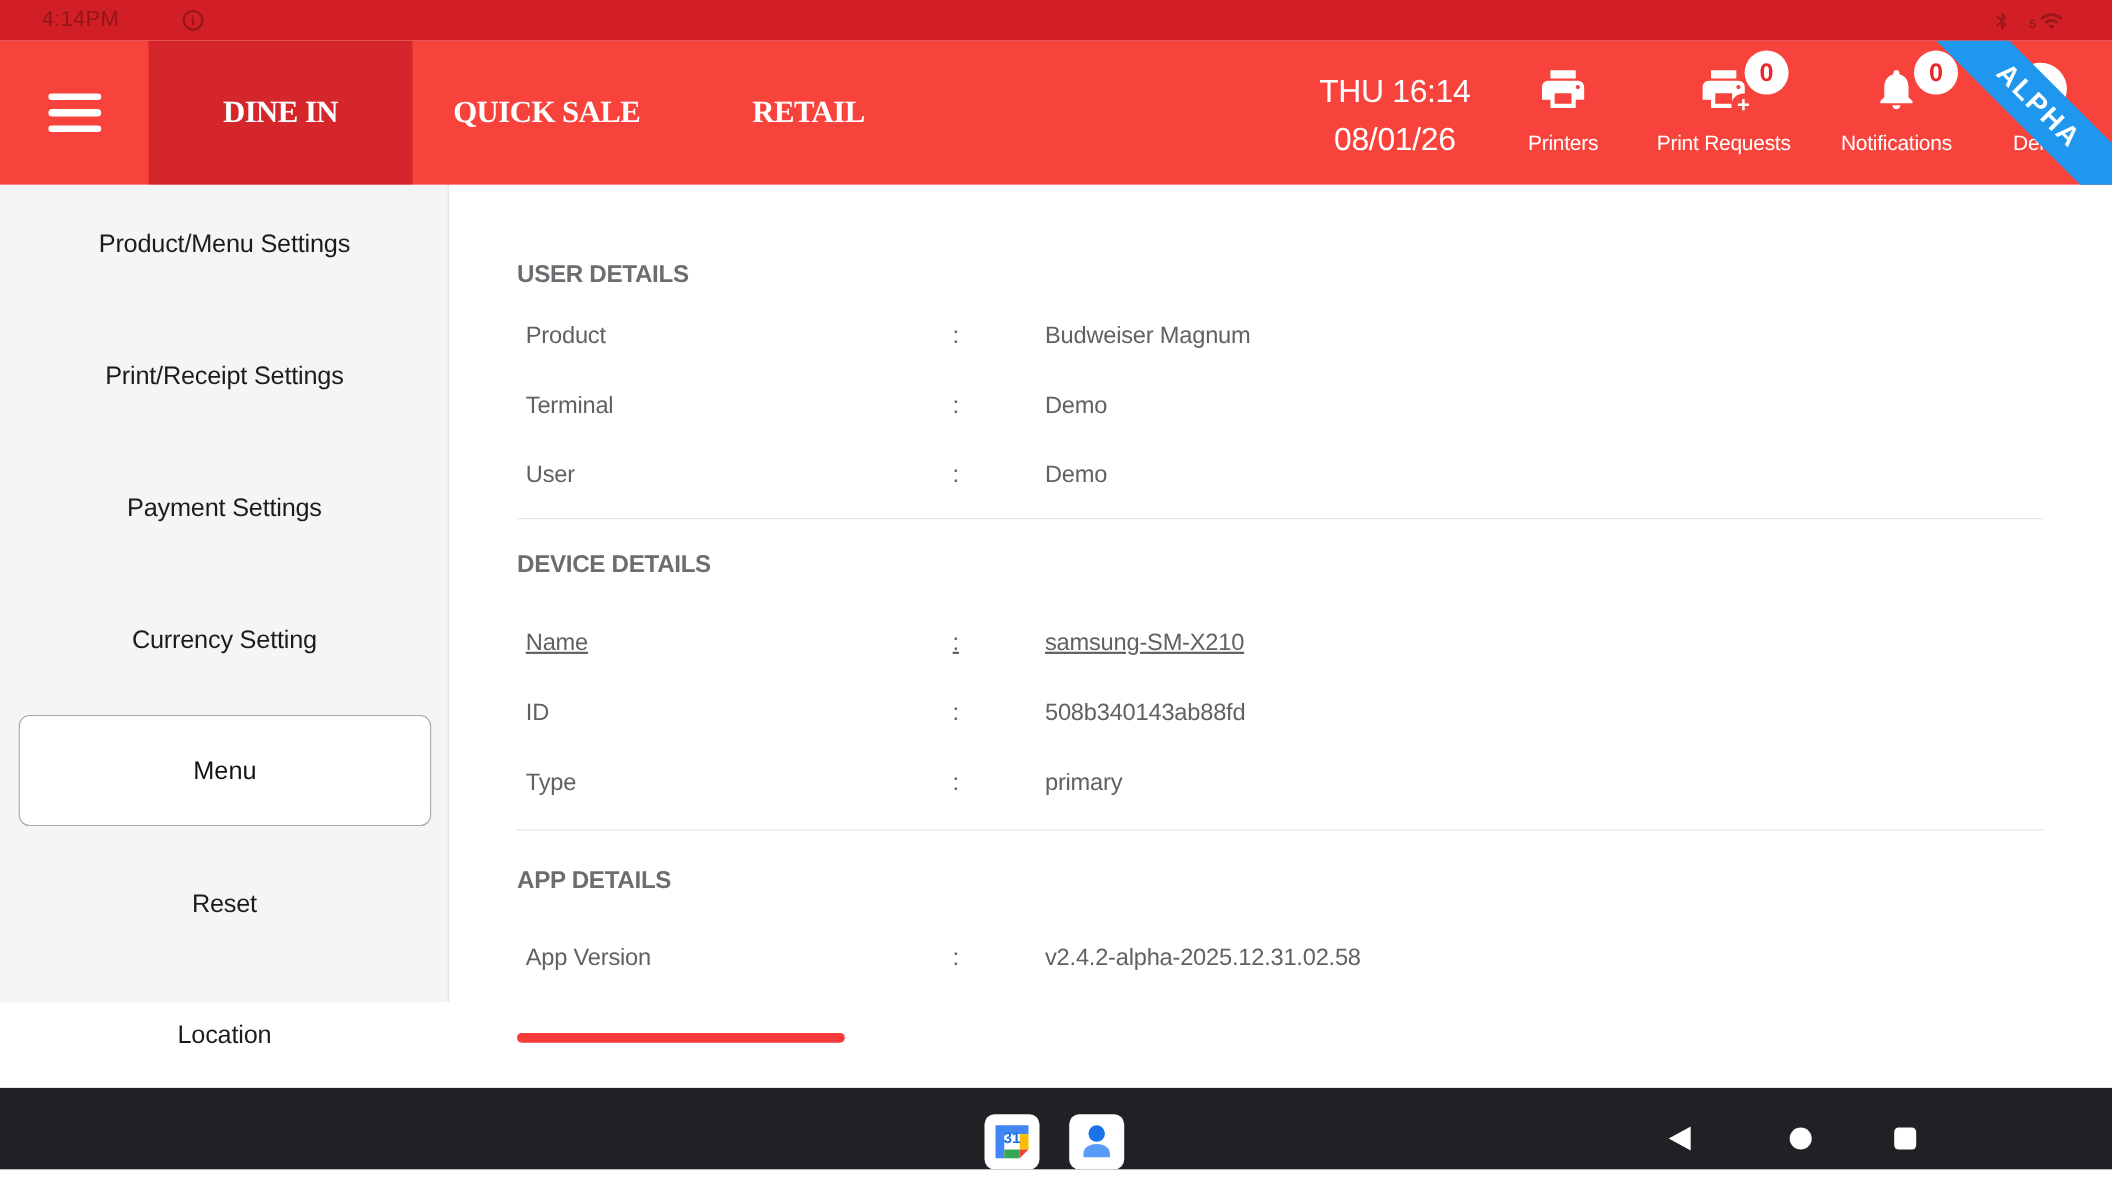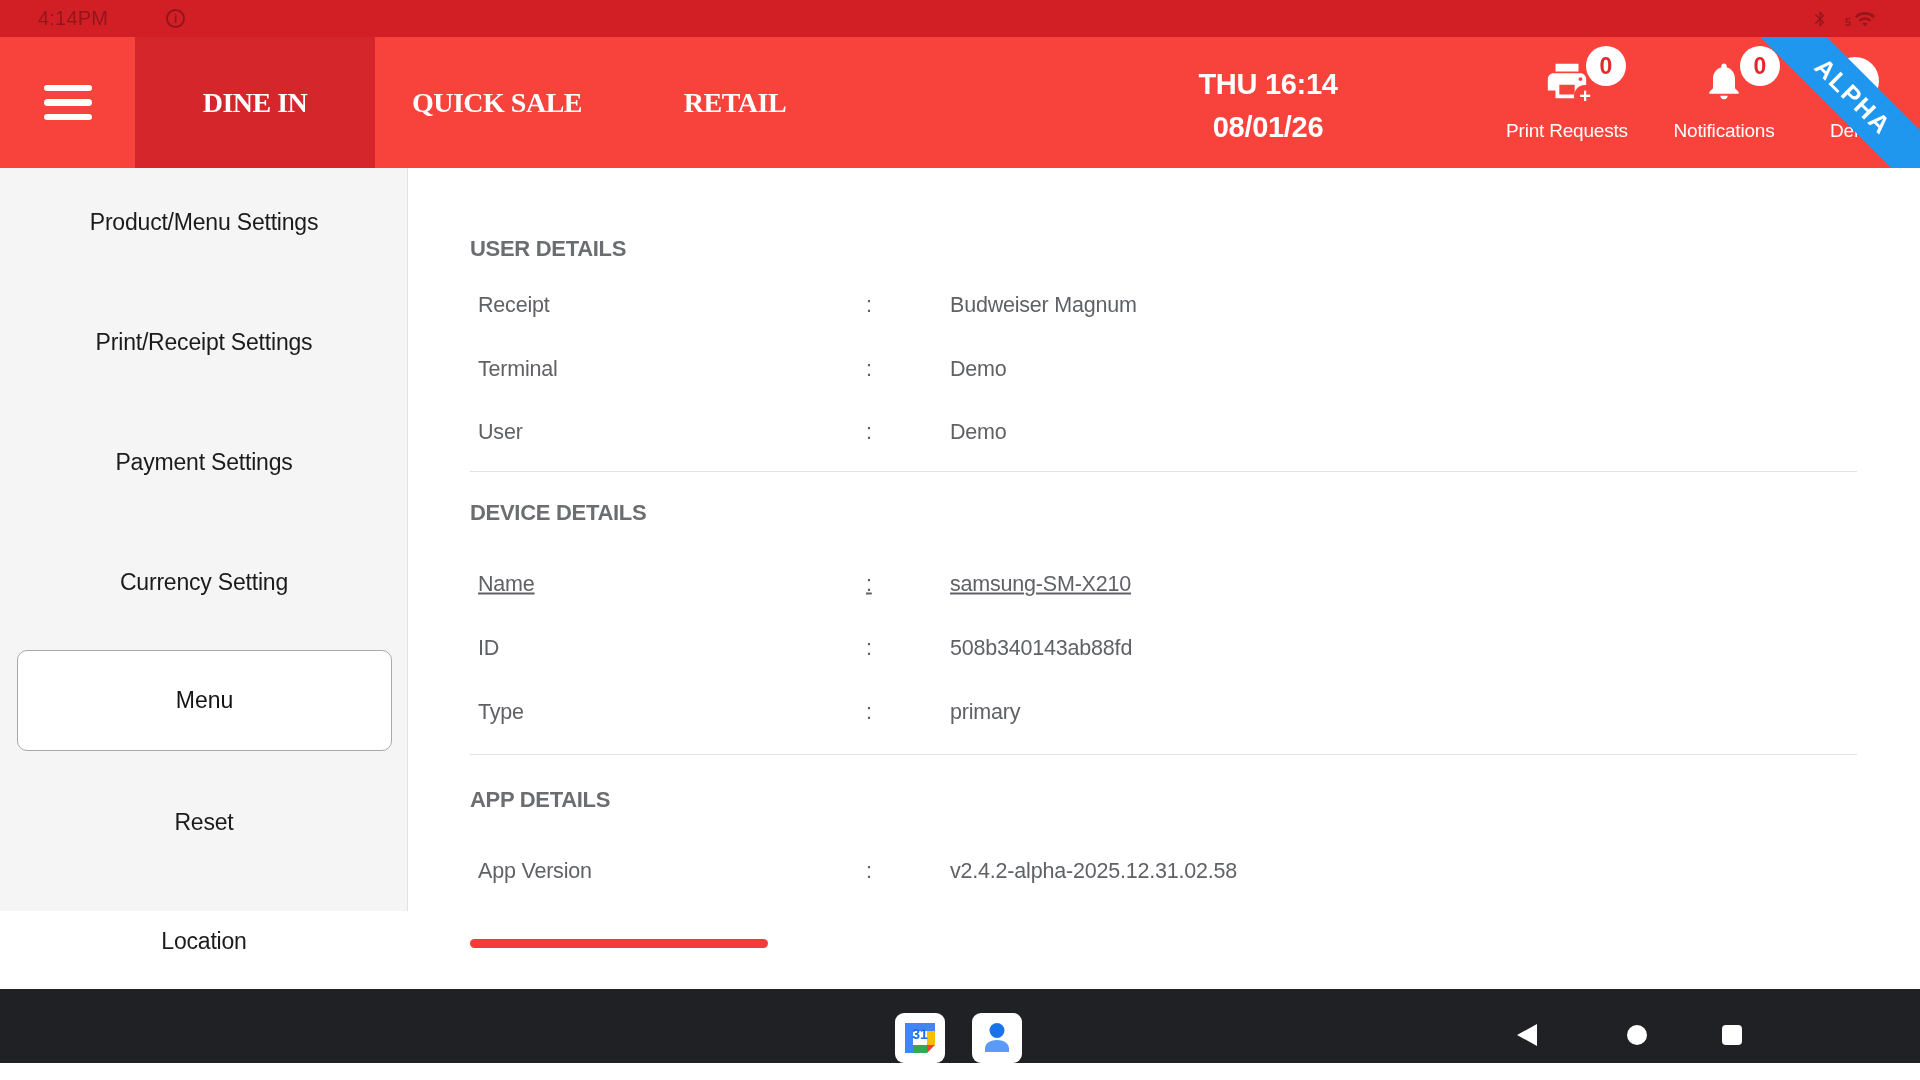--- a/index.html
+++ b/index.html
@@ -27,21 +27,21 @@
   .hamburger span { display:block; width:48px; height:6.5px; background:#fff; border-radius:4px; }
   .tab { position:absolute; top:0; height:131px; display:flex; align-items:center; justify-content:center;
     color:#fff; font-size:28px; font-weight:700; letter-spacing:-0.5px; cursor:pointer;font-family:Liberation Serif, serif; }
   .tab.active { background:var(--active_tab_red); }
   .tab-dinein { left:135px; width:240px; }
   .tab-quicksale { left:375px; width:244px; }
   .tab-retail { left:619px; width:232px; }
 
   .clock { position:absolute; left:1158px; top:0; width:220px; height:131px;
     display:flex; flex-direction:column; align-items:center; padding-top:30px; gap:9px;
-    color:#fff; font-weight:700; font-size:29px; letter-spacing:-0.3px; }
+    color:#fff; font-weight:400; font-size:29px; letter-spacing:-0.3px; }
   .clock div { line-height:34px; }
 
   .action { position:absolute; top:0; height:131px; width:170px;
     display:flex; flex-direction:column; align-items:center; cursor:pointer; z-index:2; }
   .action .icon-wrap { position:relative; margin-top:18px; height:52px; display:flex;
     align-items:center; justify-content:center; }
   .action .label { margin-top:13px; color:#fff; font-size:19px; font-weight:500; letter-spacing:-0.2px; white-space:nowrap; }
   .action svg { fill:#fff; }
   .a-printers { left:1336px; } .a-printreq { left:1482px; } .a-notif { left:1639px; } .a-profile { left:1770px; }
   .badge { position:absolute; top:-9px; left:38px; width:40px; height:40px; background:#fff; border-radius:50%;
@@ -134,20 +134,28 @@
     </div>
     <div class="tab tab-dinein active">DINE IN</div>
     <div class="tab tab-quicksale">QUICK SALE</div>
     <div class="tab tab-retail">RETAIL</div>
 
     <div class="clock">
       <div>THU 16:14</div>
       <div>08/01/26</div>
     </div>
 
+    <div class="action a-printers">
+      <div class="icon-wrap">
+        <svg width="46" height="46" viewBox="0 0 24 24">
+            <path d="M19 8H5c-1.66 0-3 1.34-3 3v6h4v4h12v-4h4v-6c0-1.66-1.34-3-3-3zm-3 11H8v-5h8v5zm3-7c-.55 0-1-.45-1-1s.45-1 1-1 1 .45 1 1-.45 1-1 1zm-1-9H6v4h12V3z"></path>
+          </svg>
+      </div>
+      <div class="label">Printers</div>
+    </div>
 
     <div class="action a-printreq">
       <div class="icon-wrap">
         <svg width="46" height="46" viewBox="0 0 24 24">
             <path d="M19 8H5c-1.66 0-3 1.34-3 3v6h4v4h12v-4h4v-6c0-1.66-1.34-3-3-3zm-3 11H8v-5h8v5zm3-7c-.55 0-1-.45-1-1s.45-1 1-1 1 .45 1 1-.45 1-1 1zm-1-9H6v4h12V3z"></path>
           </svg>
         <span class="plus-dot">+</span>
         <span class="badge">0</span>
       </div>
       <div class="label">Print Requests</div>
@@ -183,21 +191,21 @@
     <div class="side-item si-1">Print/Receipt Settings</div>
     <div class="side-item si-2">Payment Settings</div>
     <div class="side-item si-3">Currency Setting</div>
     <div class="about-box">Menu</div>
     <div class="side-item si-5">Reset</div>
     <div class="side-item si-6">Location</div>
   </div>
 
   <div class="main">
     <div class="sec-title t-user">USER DETAILS</div>
-    <div class="row-label r-0">Receipt</div>
+    <div class="row-label r-0">Product</div>
     <div class="row-colon r-0">:</div>
     <div class="row-value r-0">Budweiser Magnum</div>
     <div class="row-label r-1">Terminal</div>
     <div class="row-colon r-1">:</div>
     <div class="row-value r-1">Demo</div>
     <div class="row-label r-2">User</div>
     <div class="row-colon r-2">:</div>
     <div class="row-value r-2">Demo</div>
     <div class="divider d-0"></div>
 

